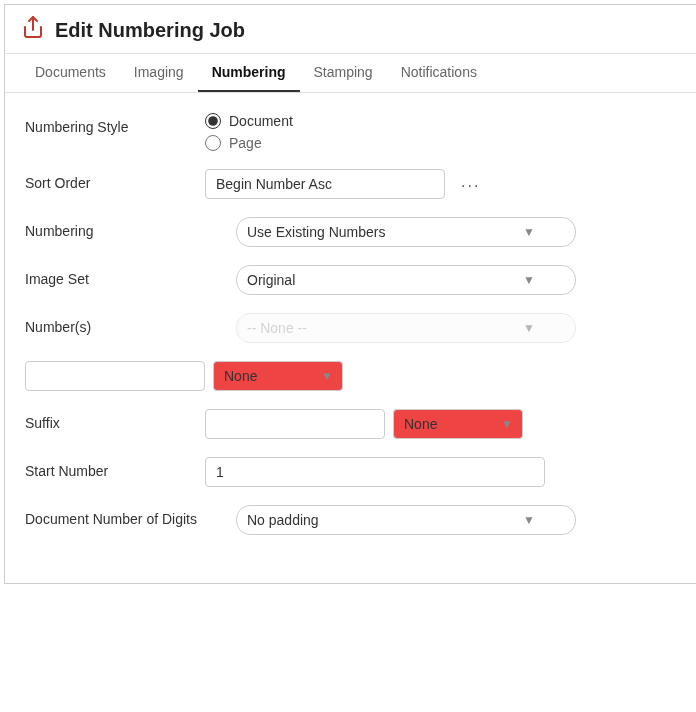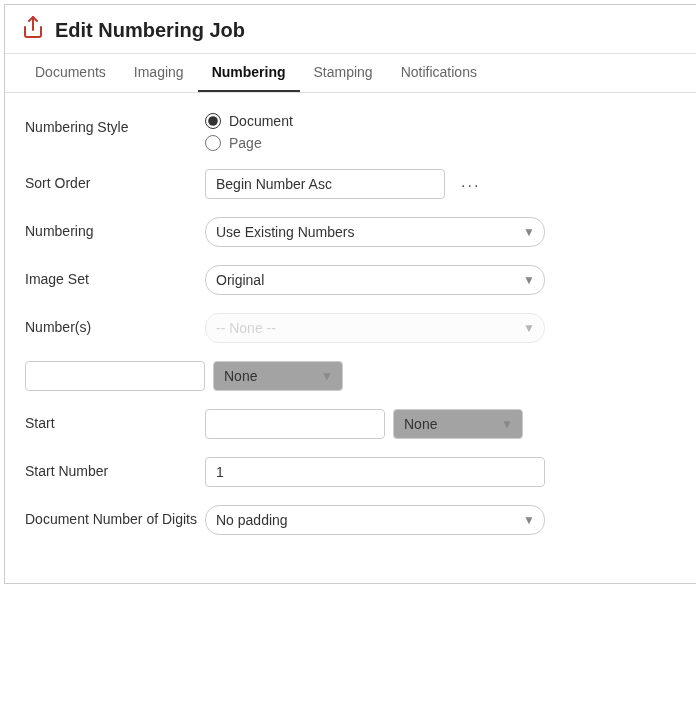--- a/index.html
+++ b/index.html
@@ -133,20 +133,21 @@
       border: 1px solid #ccc;
       border-radius: 14px;
       padding: 6px 16px 6px 10px;
       font-size: 14px;
       color: #333;
       background: #fff;
       appearance: none;
       -webkit-appearance: none;
       cursor: pointer;
       outline: none;
+      margin-left: 31px;
     }
     .select-input:disabled {
       color: #999;
       background: #f9f9f9;
     }
     .select-arrow {
       position: absolute;
       right: 10px;
       top: 50%;
       transform: translateY(-50%);
@@ -174,21 +175,21 @@
       display: inline-block;
       width: 130px;
     }
     .prefix-select {
       width: 100%;
       border: 1px solid #ccc;
       border-radius: 4px;
       padding: 6px 32px 6px 10px;
       font-size: 14px;
       color: #333;
-      background: #a3a3a3;
+      background: #ef4444;
       appearance: none;
       -webkit-appearance: none;
       cursor: pointer;
       outline: none;
     }
     .start-number-input {
       width: 340px;
     }
   </style>
 </head>
@@ -291,21 +292,21 @@
               <option>None</option>
               <option>Custom</option>
             </select>
             <span class="select-arrow">▼</span>
           </div>
         </div>
       </div>
     </div>
 
     <div class="form-row">
-      <div class="form-label">Start</div>
+      <div class="form-label">Suffix</div>
       <div class="form-control">
         <div class="prefix-suffix-row">
           <input type="text" class="prefix-text-input" value="" style="">
           <div class="prefix-select-wrapper">
             <select class="prefix-select">
               <option>None</option>
               <option>Custom</option>
             </select>
             <span class="select-arrow">▼</span>
           </div>

